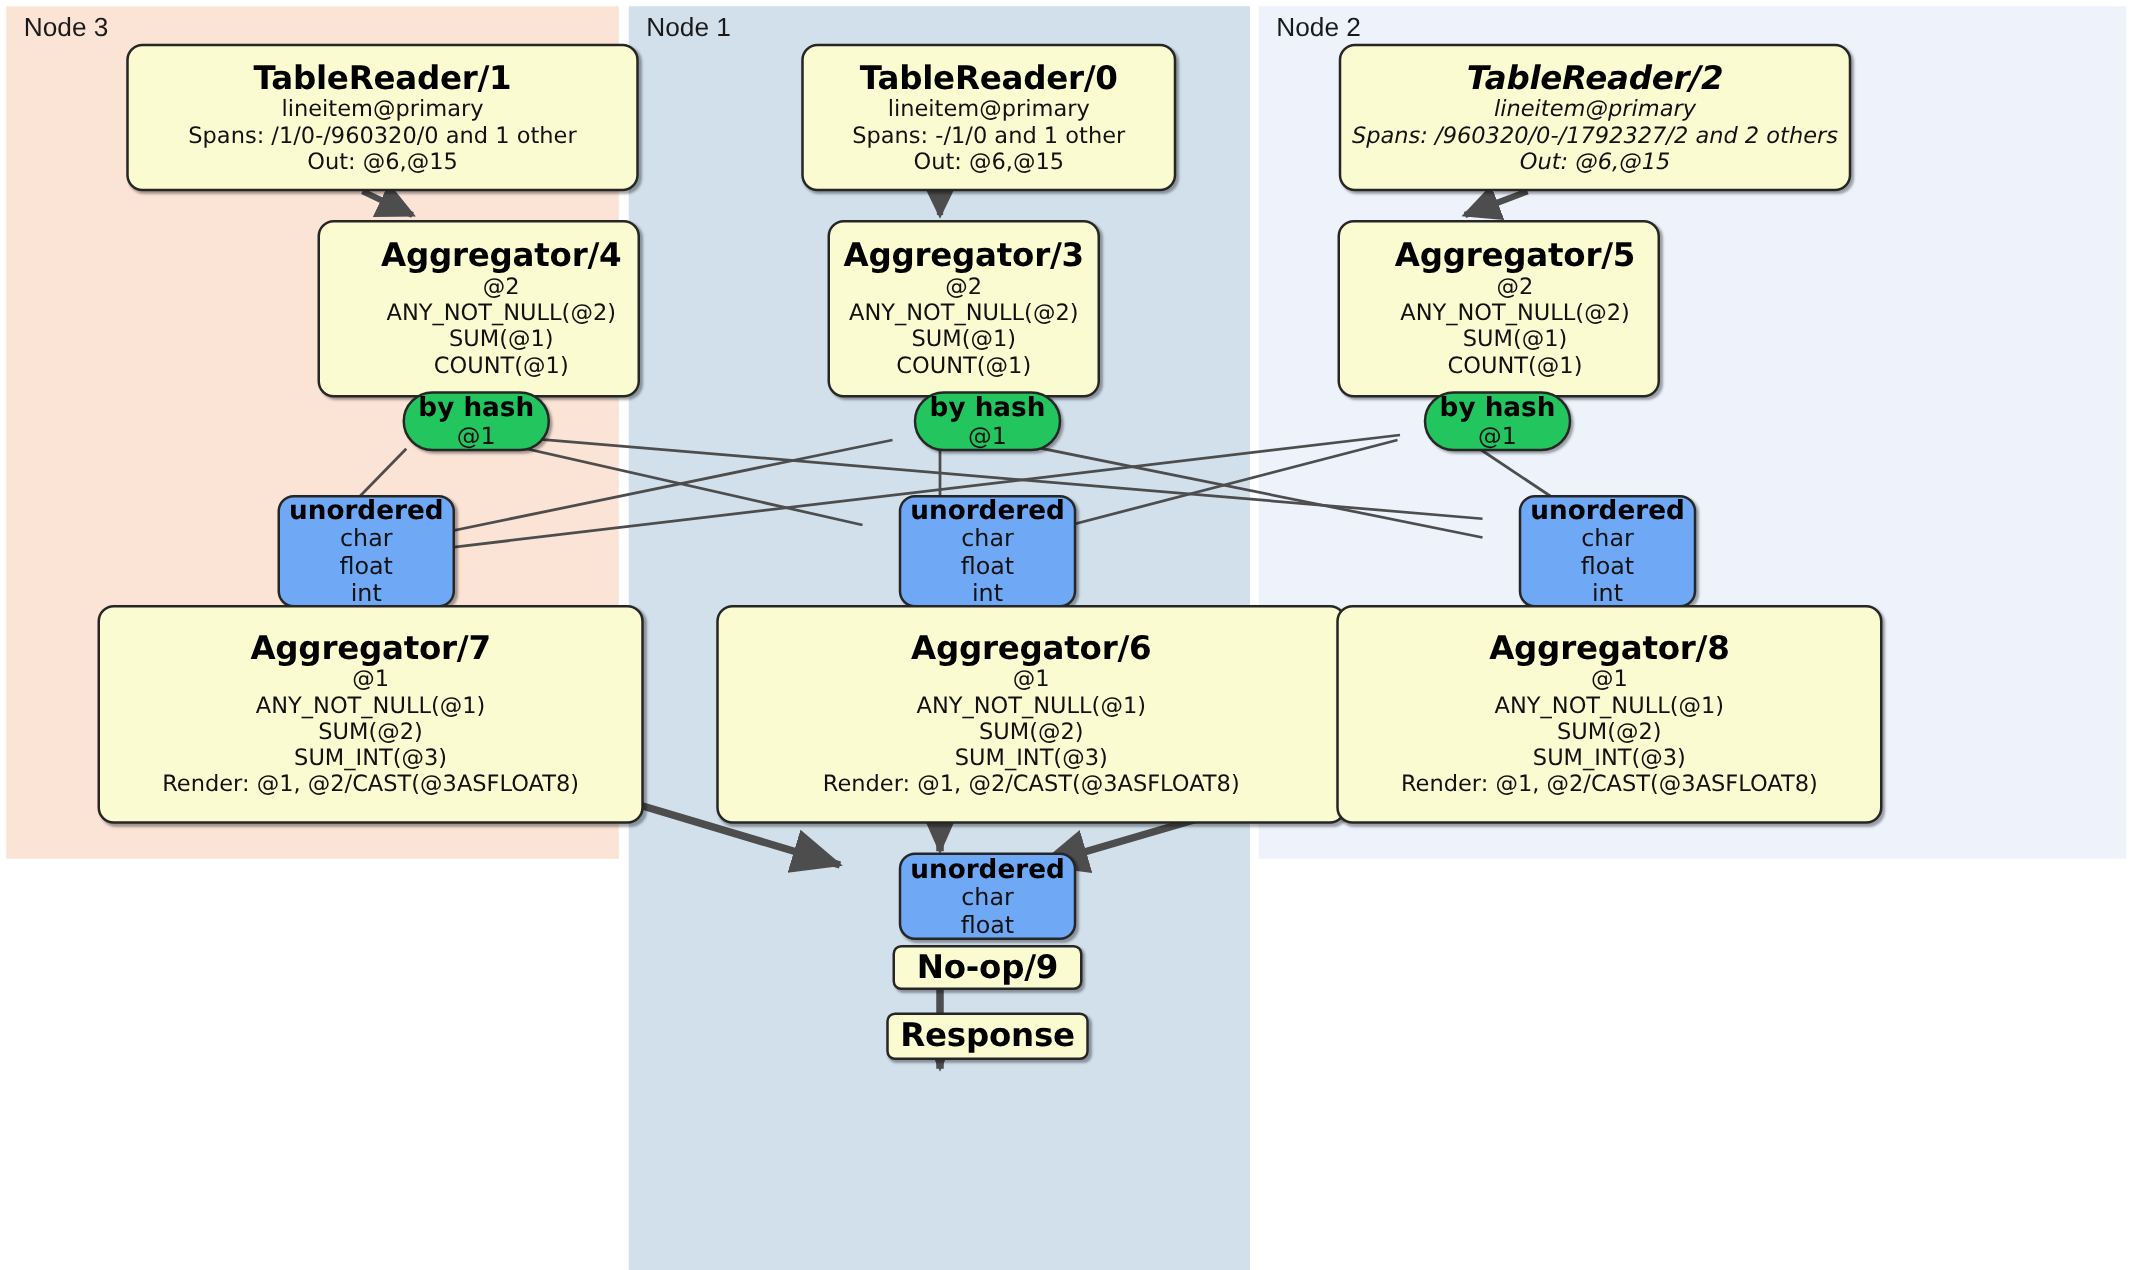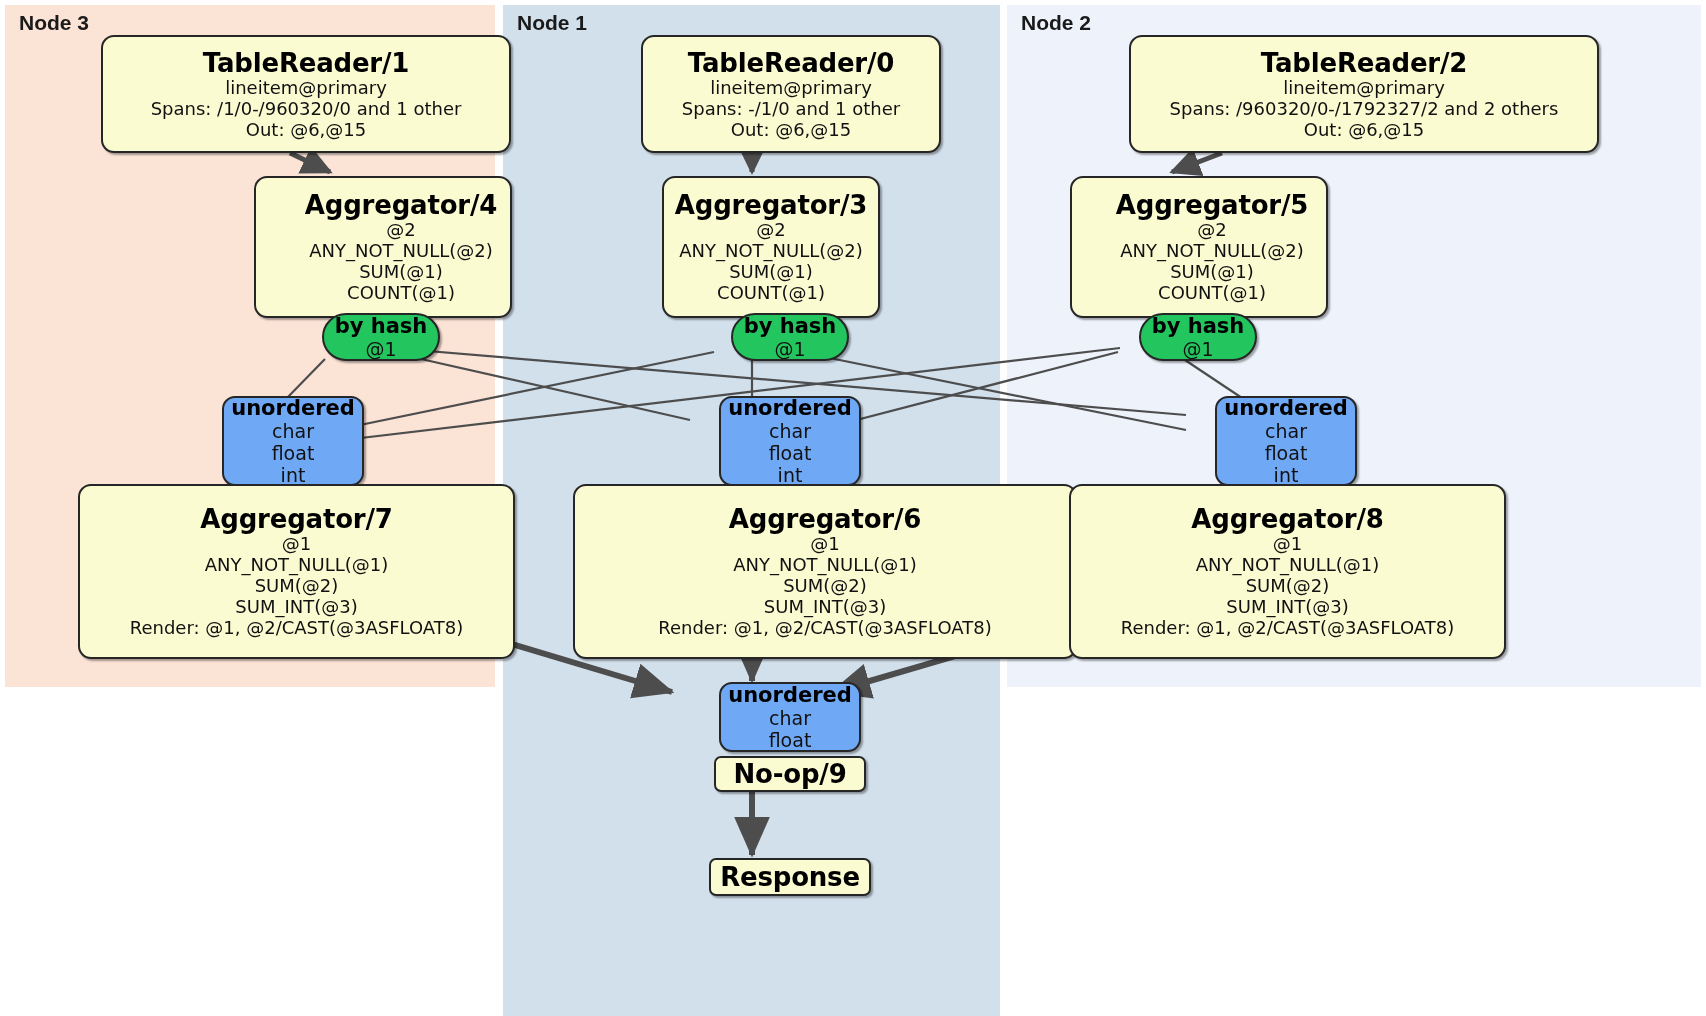--- a/index.html
+++ b/index.html
@@ -14,21 +14,20 @@
     position: relative;
     width: 1706px;
     height: 1016px;
     overflow: hidden;
     background: #ffffff;
   }
   
   .panel {
     position: absolute;
     box-sizing: border-box;
-    font-weight: bold;
   }
   .panel-label {
     position: absolute;
     left: 14px;
     top: 6px;
     font-size: 21px;
     color: #1a1a1a;
     font-family: "Liberation Sans", sans-serif;
     white-space: nowrap;
   }
@@ -160,21 +159,21 @@
     <div class="det">Out: @6,@15</div>
   </div>
 
   <div class="nodebox proc" style="left:603px; top:35px; width:300px; height:118px;">
     <div class="ttl">TableReader/0</div>
     <div class="det">lineitem@primary</div>
     <div class="det">Spans: -/1/0 and 1 other</div>
     <div class="det">Out: @6,@15</div>
   </div>
 
-  <div class="nodebox proc" style="left:1091px; top:35px; width:470px; height:118px;">
+  <div class="nodebox proc" style="left:1033px; top:35px; width:410px; height:118px;font-style:italic;">
     <div class="ttl">TableReader/2</div>
     <div class="det">lineitem@primary</div>
     <div class="det">Spans: /960320/0-/1792327/2 and 2 others</div>
     <div class="det">Out: @6,@15</div>
   </div>
 
   <div class="nodebox proc" style="left:216px; top:176px; width:258px; height:142px;padding-left:36px;">
     <div class="ttl">Aggregator/4</div>
     <div class="det">@2</div>
     <div class="det">ANY_NOT_NULL(@2)</div>
@@ -264,17 +263,17 @@
   <div class="nodebox inbox" style="left:681px; top:682px; width:142px; height:70px;">
     <div class="ttl-sm">unordered</div>
     <div class="det-sm">char</div>
     <div class="det-sm">float</div>
   </div>
 
   <div class="nodebox proc" style="left:676px; top:756px; width:152px; height:36px; border-radius:7px;">
     <div class="ttl">No-op/9</div>
   </div>
 
-  <div class="nodebox proc" style="left:671px; top:858px; width:162px; height:38px; border-radius:7px;">
+  <div class="nodebox proc" style="left:671px; top:810px; width:162px; height:38px; border-radius:7px;">
     <div class="ttl">Response</div>
   </div>
 
 </div>
 
 </body></html>

